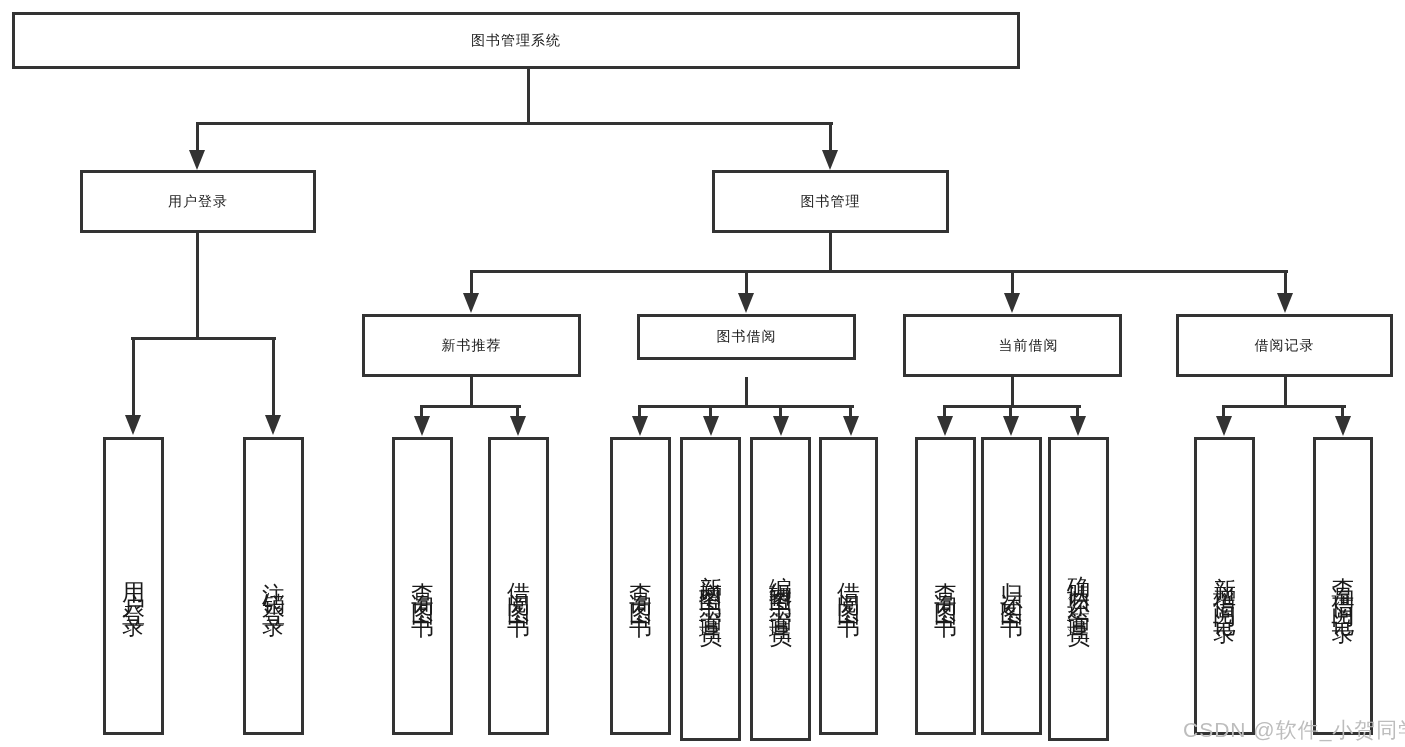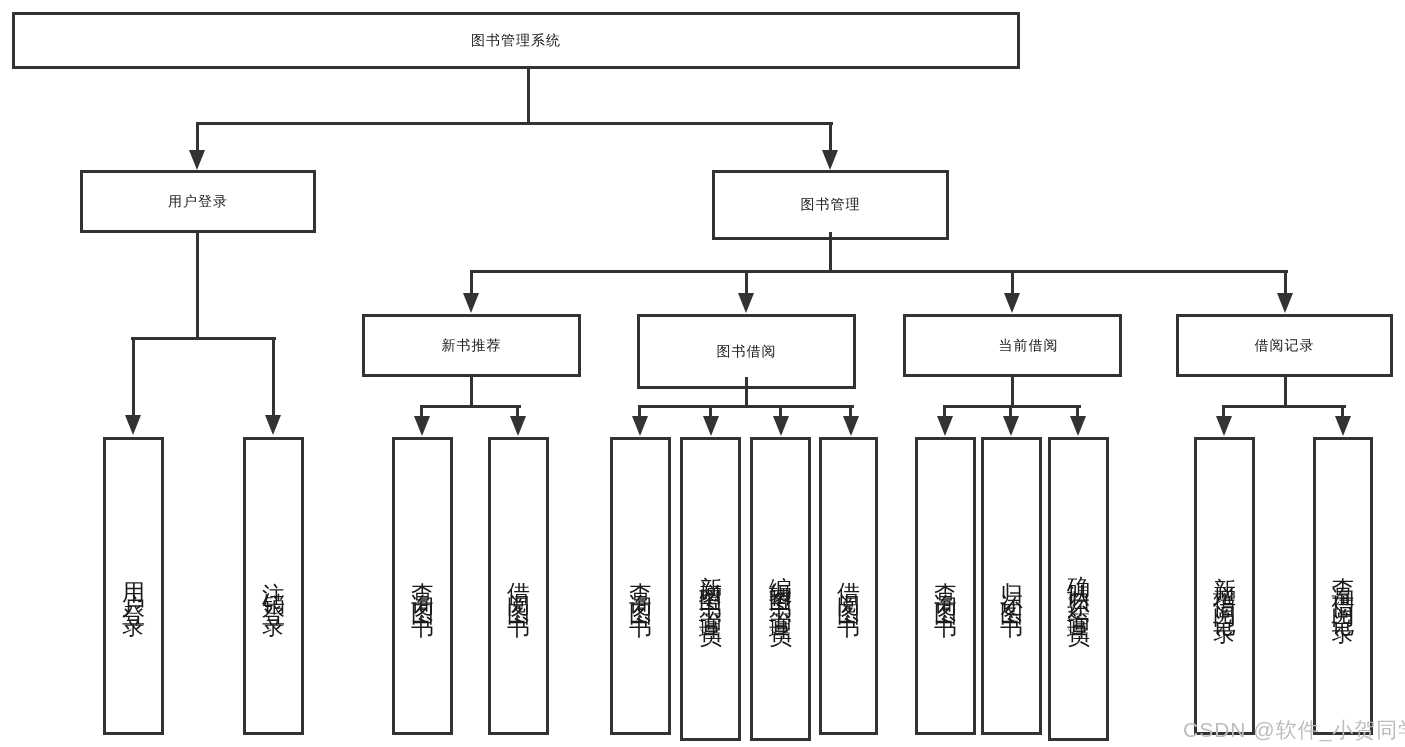--- a/index.html
+++ b/index.html
@@ -49,21 +49,21 @@
   <div class="vl" style="left:527px;top:69px;height:56px;"></div>
   <div class="hl" style="left:196px;top:122px;width:637px;"></div>
   <div class="vl" style="left:196px;top:122px;height:30px;"></div>
   <div class="ah" style="left:189px;top:150px;"></div>
   <div class="vl" style="left:829px;top:122px;height:30px;"></div>
   <div class="ah" style="left:822px;top:150px;"></div>
 
   <div class="box" style="left:80px;top:170px;width:236px;height:63px;">
     <span>用户登录</span>
   </div>
-  <div class="box" style="left:712px;top:170px;width:237px;height:70px;">
+  <div class="box" style="left:712px;top:170px;width:237px;height:63px;">
     <span>图书管理</span>
   </div>
 
   <div class="vl" style="left:196px;top:232px;height:108px;"></div>
   <div class="hl" style="left:131px;top:337px;width:145px;"></div>
   <div class="vl" style="left:132px;top:337px;height:80px;"></div>
   <div class="ah" style="left:125px;top:415px;"></div>
   <div class="vl" style="left:272px;top:337px;height:80px;"></div>
   <div class="ah" style="left:265px;top:415px;"></div>
 
@@ -81,21 +81,21 @@
   <div class="vl" style="left:745px;top:270px;height:25px;"></div>
   <div class="ah" style="left:738px;top:293px;"></div>
   <div class="vl" style="left:1011px;top:270px;height:25px;"></div>
   <div class="ah" style="left:1004px;top:293px;"></div>
   <div class="vl" style="left:1284px;top:270px;height:25px;"></div>
   <div class="ah" style="left:1277px;top:293px;"></div>
 
   <div class="box" style="left:362px;top:314px;width:219px;height:63px;">
     <span>新书推荐</span>
   </div>
-  <div class="box" style="left:637px;top:314px;width:219px;height:75px;">
+  <div class="box" style="left:637px;top:314px;width:219px;height:46px;">
     <span>图书借阅</span>
   </div>
   <div class="box" style="left:903px;top:314px;width:219px;height:63px;padding-left:32px;">
     <span>当前借阅</span>
   </div>
   <div class="box" style="left:1176px;top:314px;width:217px;height:63px;">
     <span>借阅记录</span>
   </div>
 
   <div class="vl" style="left:470px;top:377px;height:31px;"></div>

